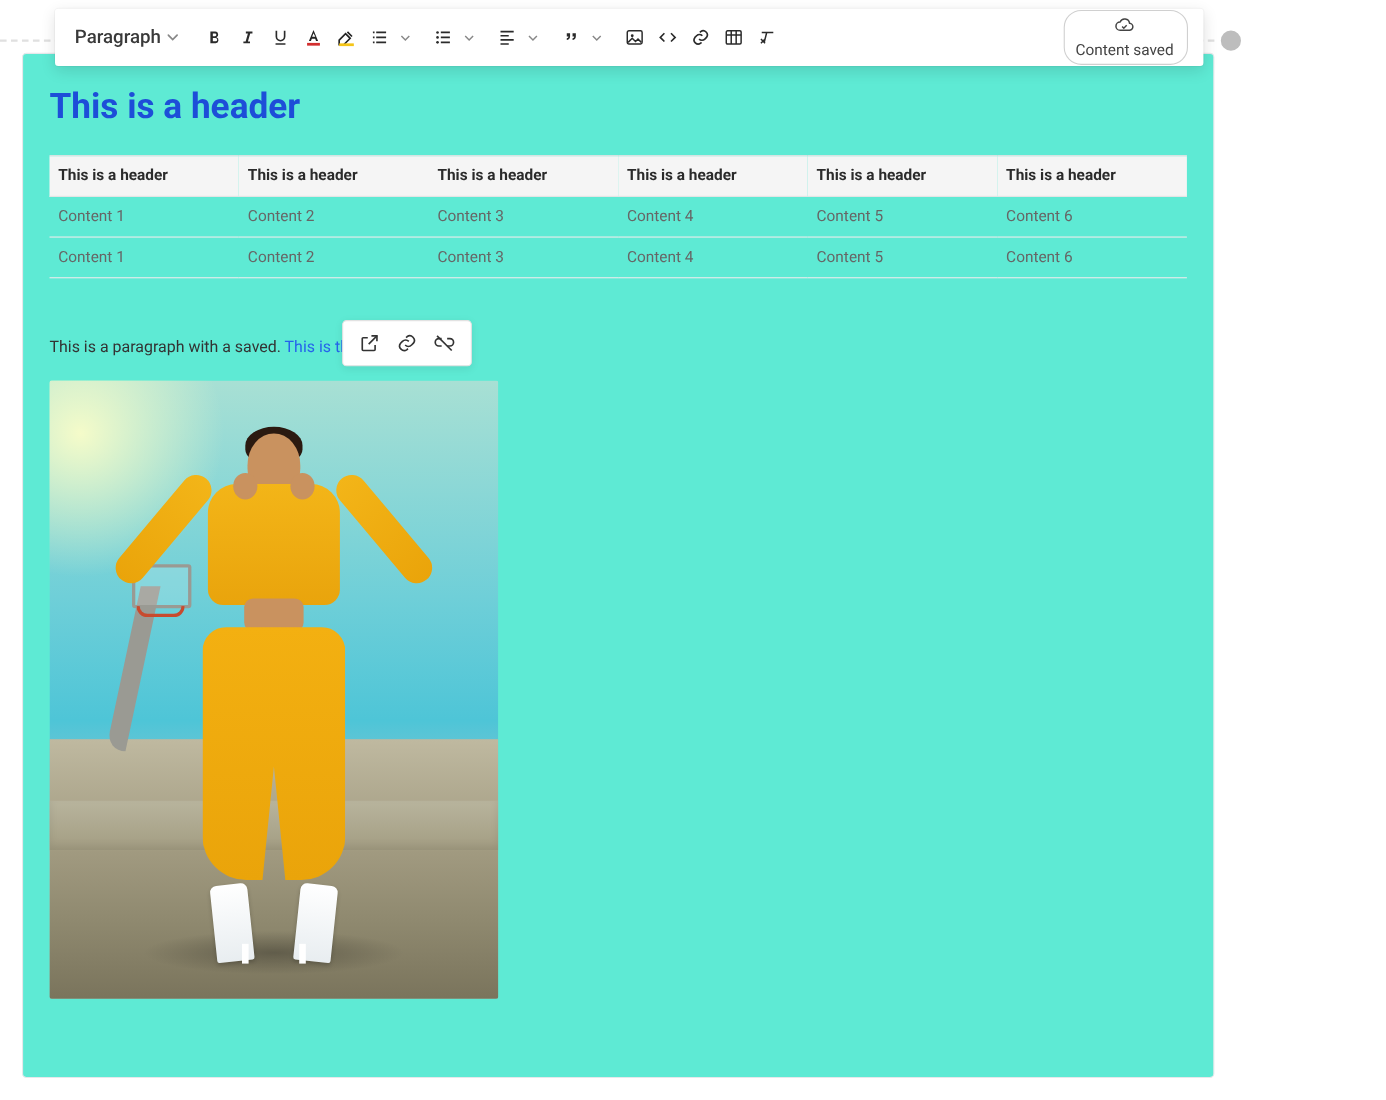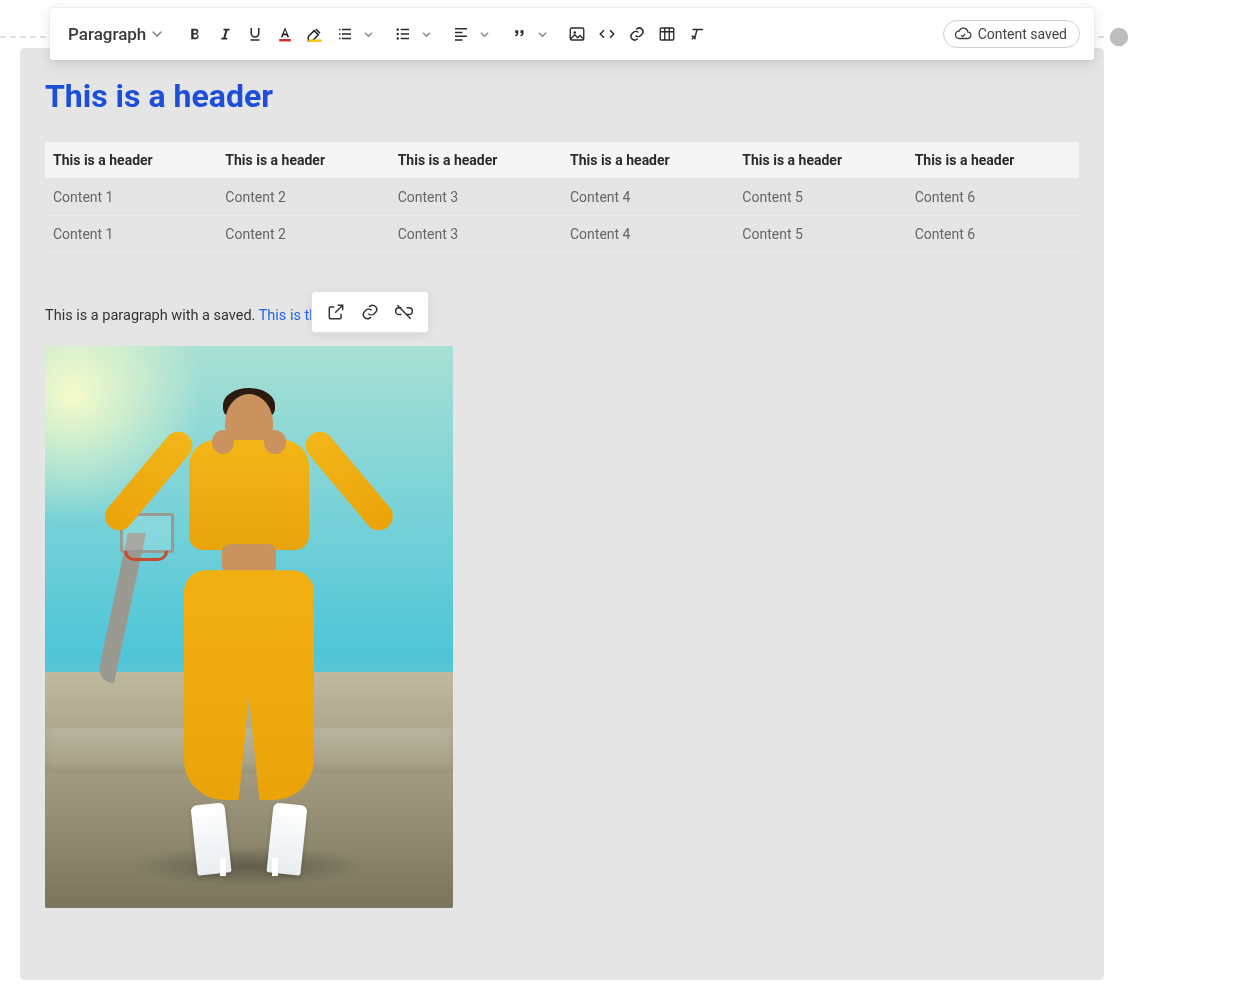--- a/index.html
+++ b/index.html
@@ -98,31 +98,32 @@
   .saved-badge {
     display: inline-flex;
     align-items: center;
     gap: 6px;
     font-size: 14px;
     color: #444;
     border: 1px solid #d0d0d0;
     border-radius: 16px;
     padding: 4px 12px 4px 10px;
     background: #fff;
+    flex-direction: column;
   }
   
   .editor-card {
     position: absolute;
     top: 48px;
     left: 20px;
     right: 40px;
     bottom: 20px;
     border: 1px solid #e6e8eb;
     border-radius: 4px;
-    background: #e5e5e5;
+    background: #5eead4;
     padding: 24px 24px 40px 24px;
     overflow: hidden;
   }
   .doc-header {
     font-size: 32px;
     font-weight: 700;
     color: #1d4ed8;
     margin: 4px 0 26px 0;
   }
   

